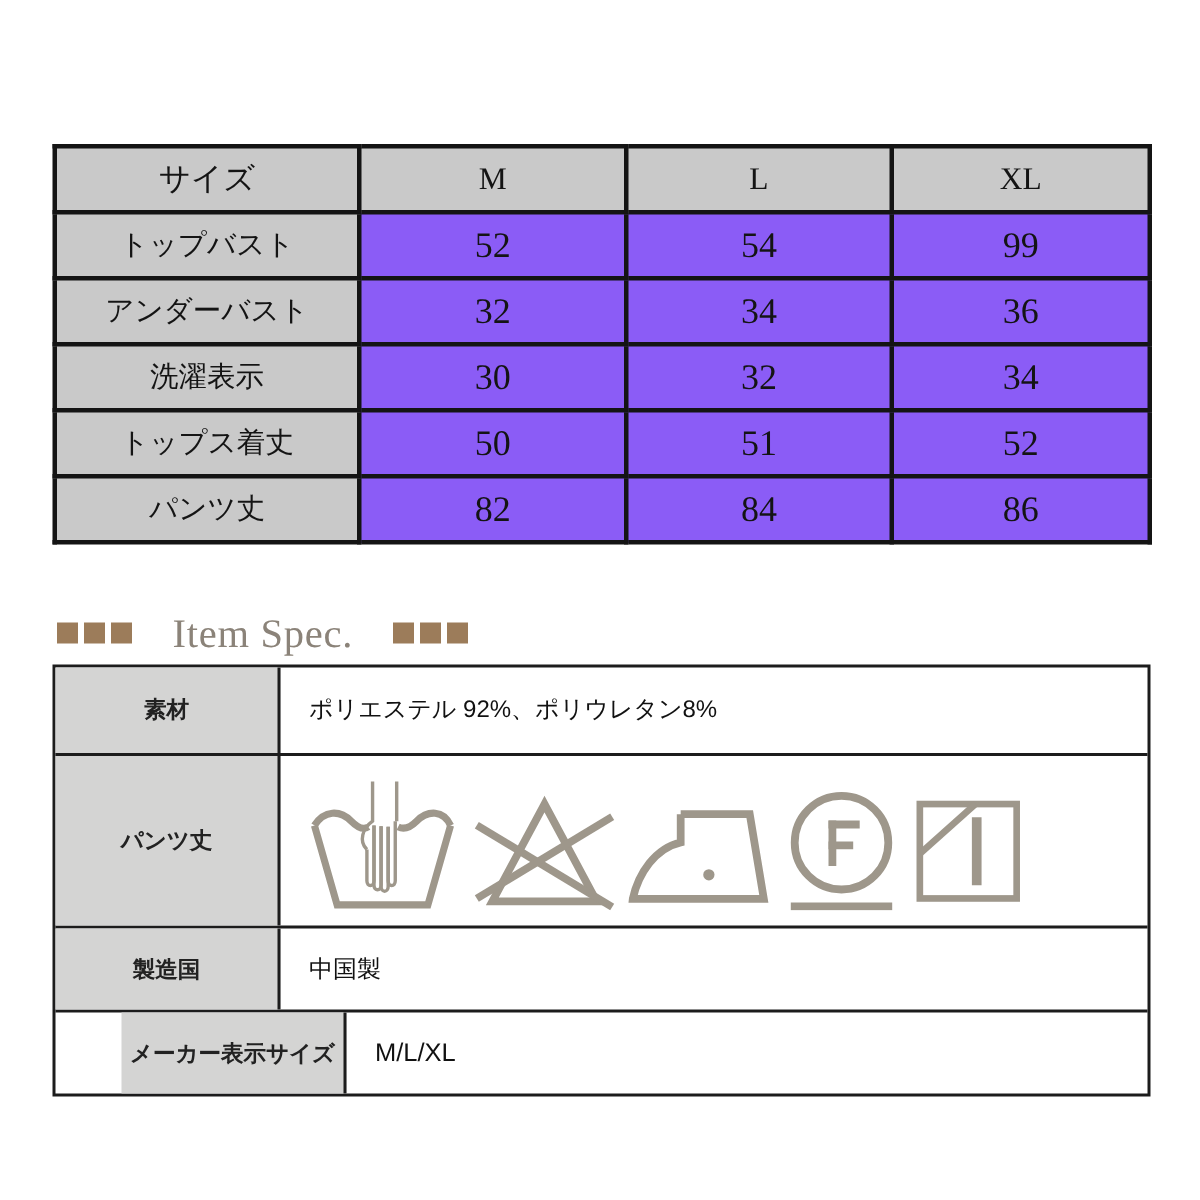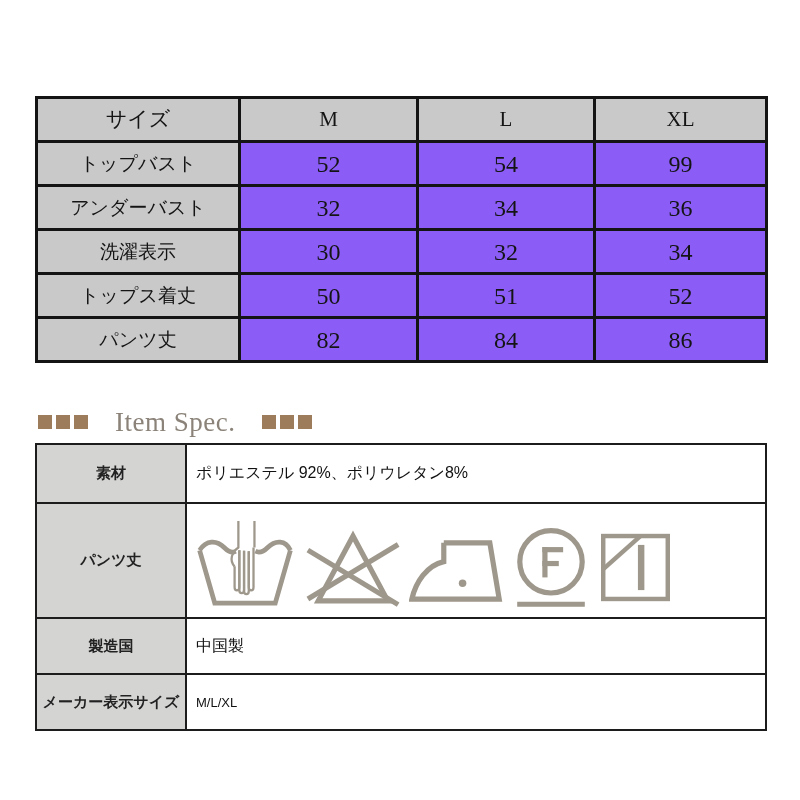--- a/index.html
+++ b/index.html
@@ -24,33 +24,33 @@
   .spec-header { position:absolute; left:38px; top:408px; height:28px; display:flex; align-items:center; }
   .sq-group { display:flex; gap:4px; }
   .sq-group i { display:block; width:14px; height:14px; background:#9c7c5a; }
   .spec-title {
     font-family:"Liberation Serif","DejaVu Serif",serif;
     font-size:27px; color:#8b8379; margin:0 27px; letter-spacing:0.5px;
   }
 
   
   .spec-table { position:absolute; left:35px; top:443px; width:732px; border:2px solid #1c1c1c; background:#fff; }
-  .spec-row { display:flex; border-bottom:2px solid #1c1c1c; }
-  .spec-row:last-child { border-bottom:none; }
+  .spec-row { display:flex; border-bottom:2px solid #1c1c1c;gap:10px; }
+  .spec-row:last-child { border-bottom:none;padding-left:44px; }
   .spec-label {
     flex:0 0 150px; width:150px; background:#d4d4d3; border-right:2px solid #1c1c1c;
     display:flex; align-items:center; justify-content:center;
     font-weight:bold; font-size:15px; color:#222; text-align:center; padding:0 2px;
   }
   .spec-value { flex:1; display:flex; align-items:center; padding-left:9px; font-size:16px; color:#111; }
   .row-material { height:59px; }
   .row-care     { height:115px; }
   .row-country  { height:56px; }
   .row-mksize   { height:54px; }
-  .row-mksize .spec-value { font-size:13px;text-align:center; }
+  .row-mksize .spec-value { font-size:17px;text-align:center; }
 
   .care-icons { flex:1; display:flex; align-items:flex-end; gap:9px; padding:0 0 8px 6px; }
   .care-icons svg { display:block; }
   .ci { stroke:#9e978b; fill:none; }
   .mb2 { margin-bottom:2px; } .mb6 { margin-bottom:6px; } .mb7 { margin-bottom:7px; }
 </style>
 </head>
 <body>
 
 <table class="size-table">

